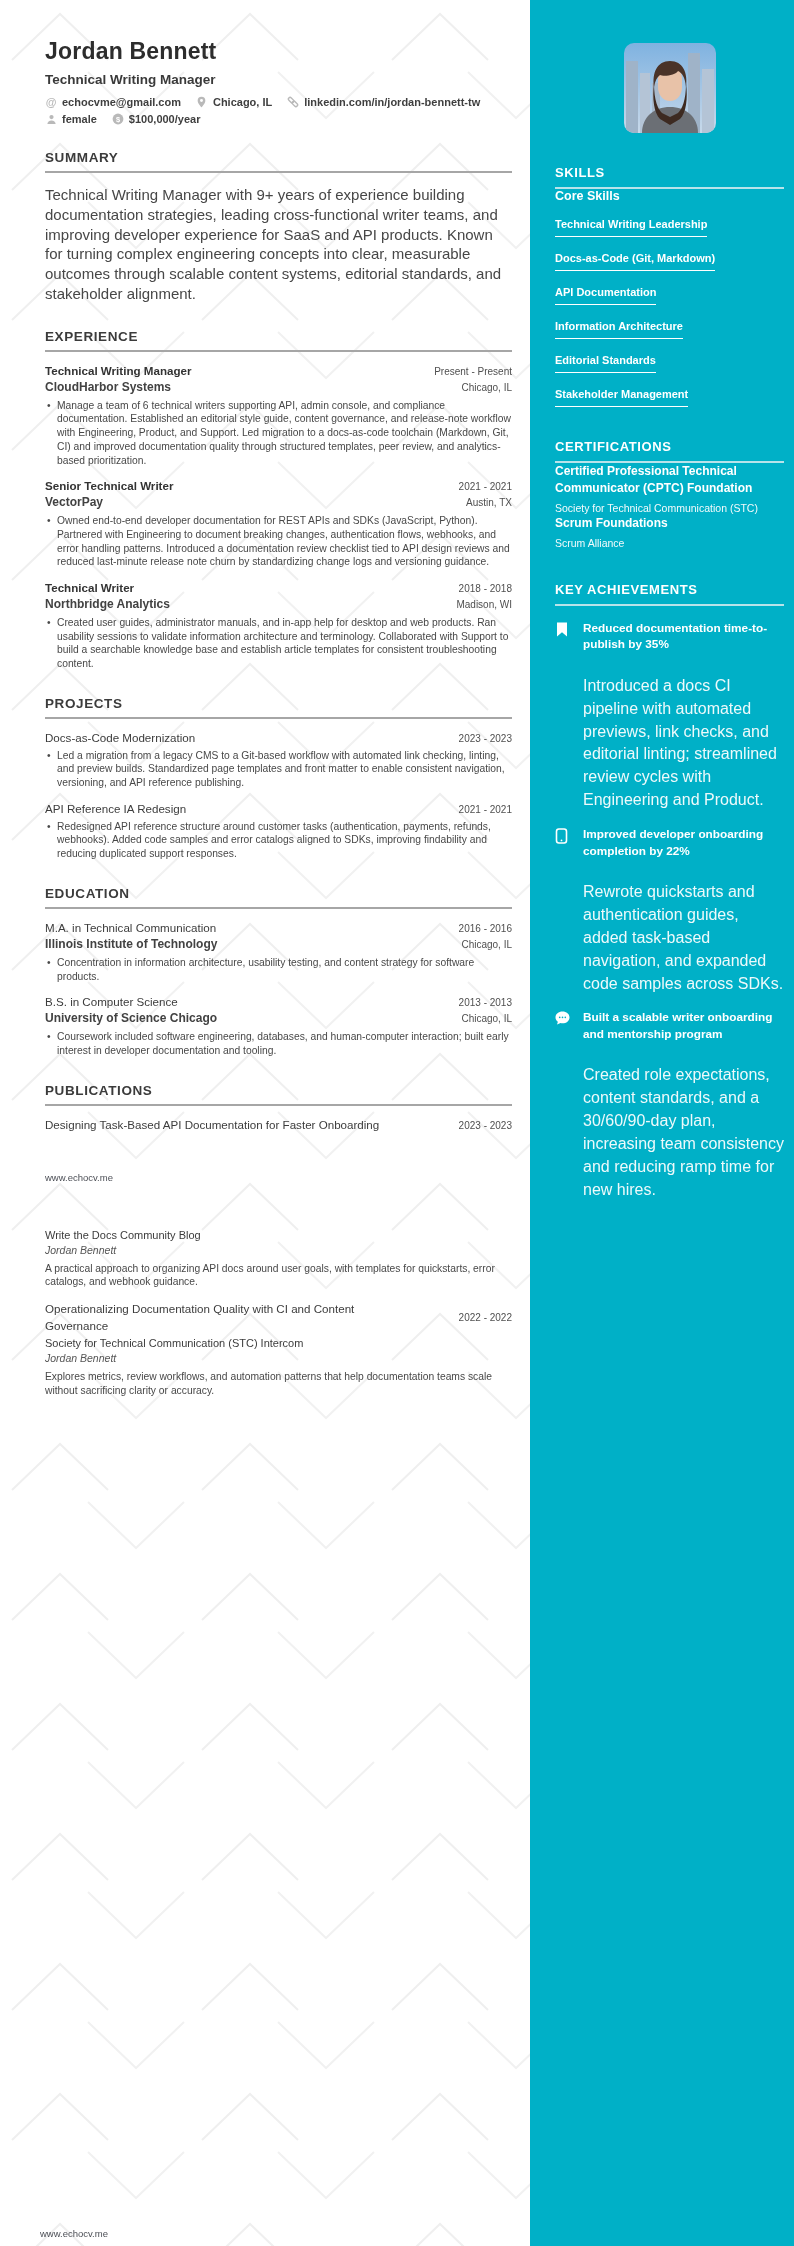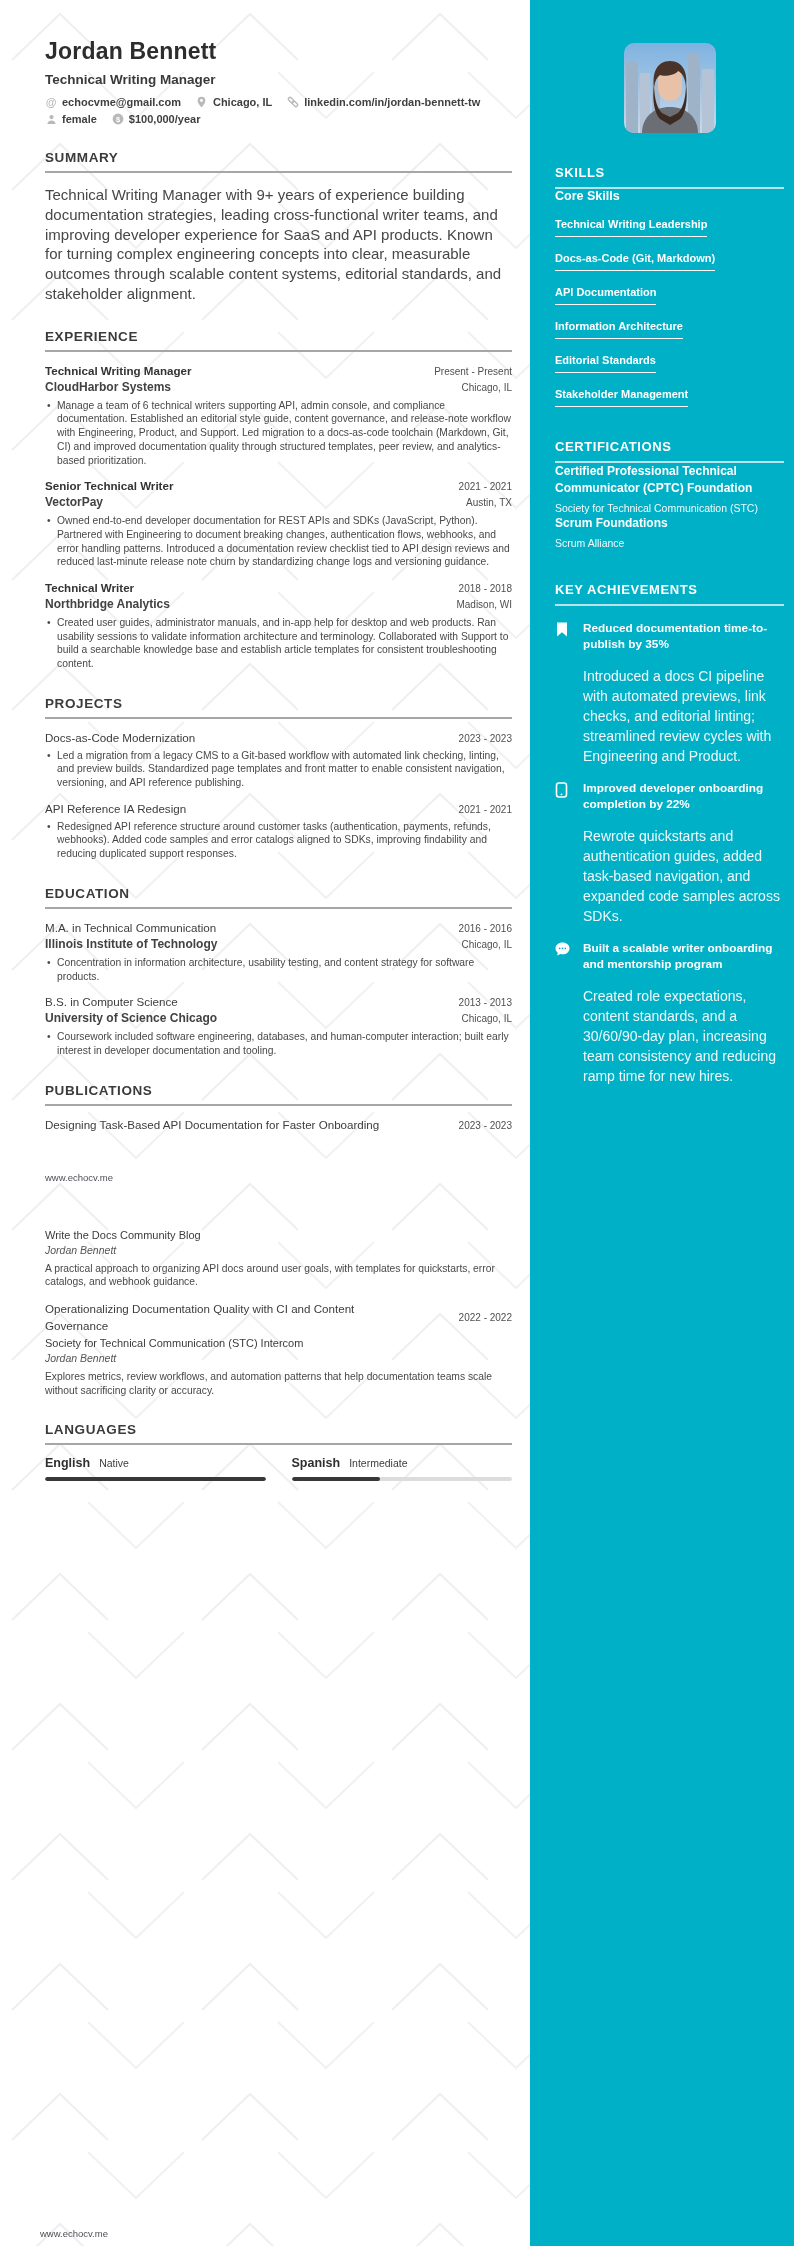--- a/index.html
+++ b/index.html
@@ -66,21 +66,21 @@
   .sb-subhead { font-size:12.5px; font-weight:700; }
   .skill { margin-top:11px; }
   .skill span { display:inline-block; font-size:11px; font-weight:600; padding-bottom:6px; border-bottom:1.5px solid #ffffff; }
   .cert { }
   .cert-name { font-size:12px; font-weight:700; line-height:1.4; }
   .cert-issuer { margin-top:4px; font-size:10.5px; line-height:1.35; color:rgba(255,255,255,.95); }
   .ach { margin-top:14px; display:flex; }
   .ach-icon { flex:0 0 15px; margin-right:13px; margin-top:2px; }
   .ach-icon svg { display:block; }
   .ach-title { font-size:11.8px; font-weight:700; line-height:1.4; }
-  .ach-desc { margin-top:13px; font-size:14px; line-height:1.43; color:rgba(255,255,255,.93); }
+  .ach-desc { margin-top:22px; font-size:16px; line-height:1.43; color:rgba(255,255,255,.93); }
 </style>
 </head>
 <body>
 
 <div class="page">
 
   <svg class="watermark" width="794" height="2246" xmlns="http://www.w3.org/2000/svg">
     <defs>
       <pattern id="chev" width="190" height="130" patternUnits="userSpaceOnUse">
         <polyline points="12,60 60,14 108,60" fill="none" stroke="#efefef" stroke-width="2"></polyline>
@@ -259,44 +259,20 @@
         <div class="entry-row" style="align-items:center;">
           <span class="entry-title medium pub-title-wrap">Operationalizing Documentation Quality with CI and Content Governance</span>
           <span class="entry-date">2022 - 2022</span>
         </div>
         <div class="pub-publisher" style="margin-top:2px;">Society for Technical Communication (STC) Intercom</div>
         <div class="pub-author">Jordan Bennett</div>
         <div class="pub-desc">Explores metrics, review workflows, and automation patterns that help documentation teams scale without sacrificing clarity or accuracy.</div>
       </div>
     </div>
 
-    <div class="section">
-      <div class="sec-head">LANGUAGES</div>
-      <div class="sec-rule"></div>
-      <div class="langs">
-        <div>
-          <div class="lang-head">
-            <span class="lang-name">English</span>
-            <span class="lang-level">Native</span>
-          </div>
-          <div class="lang-bar">
-            <div class="lang-fill" style="width: 100%;"></div>
-          </div>
-        </div>
-        <div>
-          <div class="lang-head">
-            <span class="lang-name">Spanish</span>
-            <span class="lang-level">Intermediate</span>
-          </div>
-          <div class="lang-bar">
-            <div class="lang-fill" style="width: 40%;"></div>
-          </div>
-        </div>
-      </div>
-    </div>
 
   </div>
 
   <aside class="sidebar">
 
     <span class="photo">
       <svg width="92" height="90" viewBox="0 0 92 90" xmlns="http://www.w3.org/2000/svg">
         <defs>
           <linearGradient id="sky" x1="0" y1="0" x2="0" y2="1">
             <stop offset="0" stop-color="#7fb2e0"></stop>

